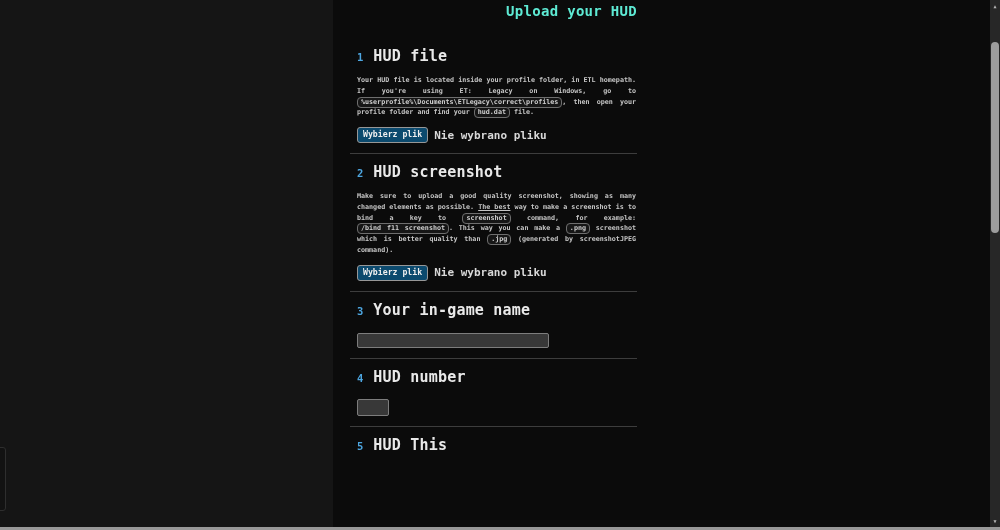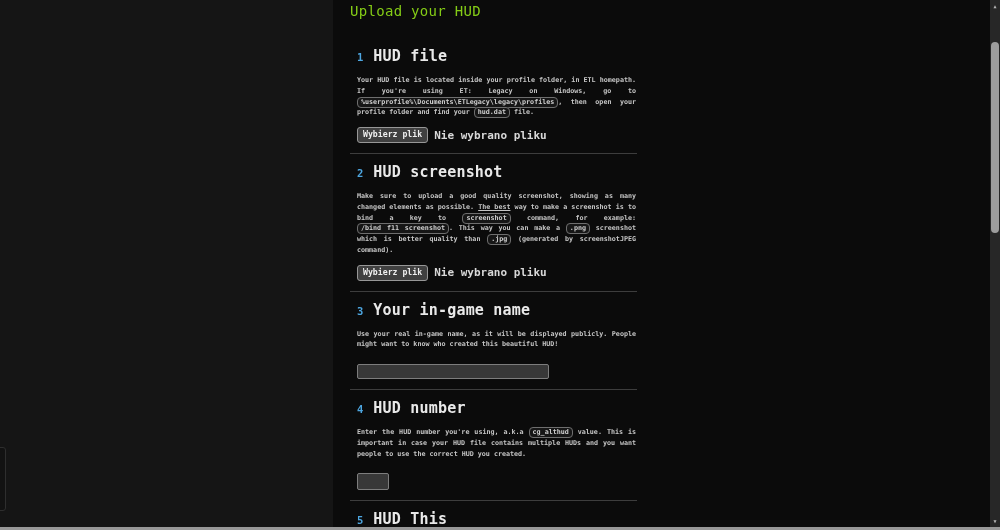--- a/index.html
+++ b/index.html
@@ -37,22 +37,22 @@
   .scroll-thumb {
     position:absolute; left:1px; top:42px; width:8px; height:191px;
     background:#9d9d9d; border-radius:4px;
   }
   
   .container {
     position:absolute; left:350px; top:0; width:287px;
     color:#c8c8c8;
   }
   .page-title {
-    margin-top:3px; text-align:left;
-    color:#84cc16; font-size:14px; font-weight:400; letter-spacing:0.3px;
+    margin-top:3px; text-align:right;
+    color:#5eead4; font-size:14px; font-weight:700; letter-spacing:0.3px;
   }
   .sec-h {
     display:flex; align-items:baseline;
     margin:9px 0 0 7px;
   }
   .sec-h.first { margin-top:28px; }
   .sec-num {
     color:#4da6e0; font-size:10.5px; font-weight:700; margin-right:10px;
   }
   .sec-title {
@@ -72,21 +72,21 @@
   hr.divider {
     border:0; border-top:1px solid #3d3d3d;
     margin:10px 0 0 0;
   }
   .file-row {
     margin:9px 0 0 7px; display:flex; align-items:center; gap:6px;
   }
   .file-btn {
     font-family:"DejaVu Sans Mono", monospace;
     font-size:8.2px; font-weight:700; color:#efefef;
-    background:#404040; border:1px solid #979797; border-radius:3px;
+    background:#0c4a6e; border:1px solid #979797; border-radius:3px;
     padding:2px 5px; line-height:1.2; cursor:pointer;
   }
   .file-status { font-size:11px; font-weight:700; color:#d8d8d8; }
   .input-row { margin:9px 0 0 7px; }
   .txt-input {
     background:#383838; border:1px solid #7d7d7d; border-radius:2px;
     height:15px; color:#ddd; font-family:"DejaVu Sans Mono",monospace;
     font-size:8px; padding:0 3px;
   }
   .txt-input.wide { width:192px; }
@@ -99,21 +99,21 @@
 <div class="partial-panel"></div>
 
 <div class="container">
 
   <div class="page-title">Upload your HUD</div>
 
   <div class="sec-h first">
     <span class="sec-num">1</span>
     <span class="sec-title">HUD file</span>
   </div>
-  <p class="para">Your HUD file is located inside your profile folder, in ETL homepath. If you're using ET: Legacy on Windows, go to <span class="code">%userprofile%\Documents\ETLegacy\legacy\profiles</span>, then open your profile folder and find your <span class="code">hud.dat</span> file.</p>
+  <p class="para">Your HUD file is located inside your profile folder, in ETL homepath. If you're using ET: Legacy on Windows, go to <span class="code">%userprofile%\Documents\ETLegacy\correct\profiles</span>, then open your profile folder and find your <span class="code">hud.dat</span> file.</p>
   <div class="file-row">
     <button class="file-btn">Wybierz plik</button>
     <span class="file-status">Nie wybrano pliku</span>
   </div>
 
   <hr class="divider">
 
   <div class="sec-h">
     <span class="sec-num">2</span>
     <span class="sec-title">HUD screenshot</span>
@@ -123,32 +123,30 @@
     <button class="file-btn">Wybierz plik</button>
     <span class="file-status">Nie wybrano pliku</span>
   </div>
 
   <hr class="divider">
 
   <div class="sec-h">
     <span class="sec-num">3</span>
     <span class="sec-title">Your in-game name</span>
   </div>
-  <p class="para">Use your real in-game name, as it will be displayed publicly. People might want to know who created this beautiful HUD!</p>
   <div class="input-row">
     <input type="text" class="txt-input wide" value="" style="">
   </div>
 
   <hr class="divider">
 
   <div class="sec-h">
     <span class="sec-num">4</span>
     <span class="sec-title">HUD number</span>
   </div>
-  <p class="para">Enter the HUD number you're using, a.k.a <span class="code">cg_althud</span> value. This is important in case your HUD file contains multiple HUDs and you want people to use the correct HUD you created.</p>
   <div class="input-row">
     <input type="text" class="txt-input small" value="" style="">
   </div>
 
   <hr class="divider">
 
   <div class="sec-h">
     <span class="sec-num">5</span>
     <span class="sec-title">HUD This</span>
   </div>

